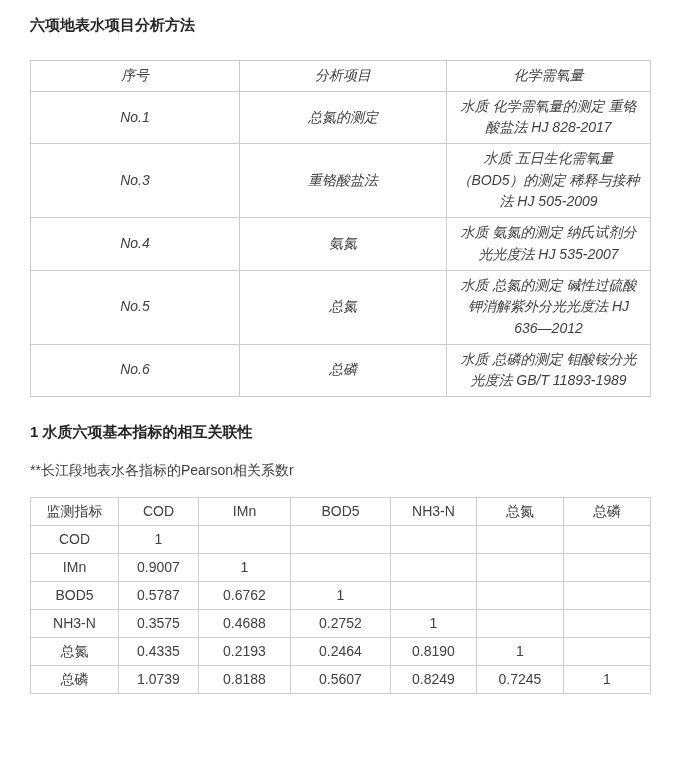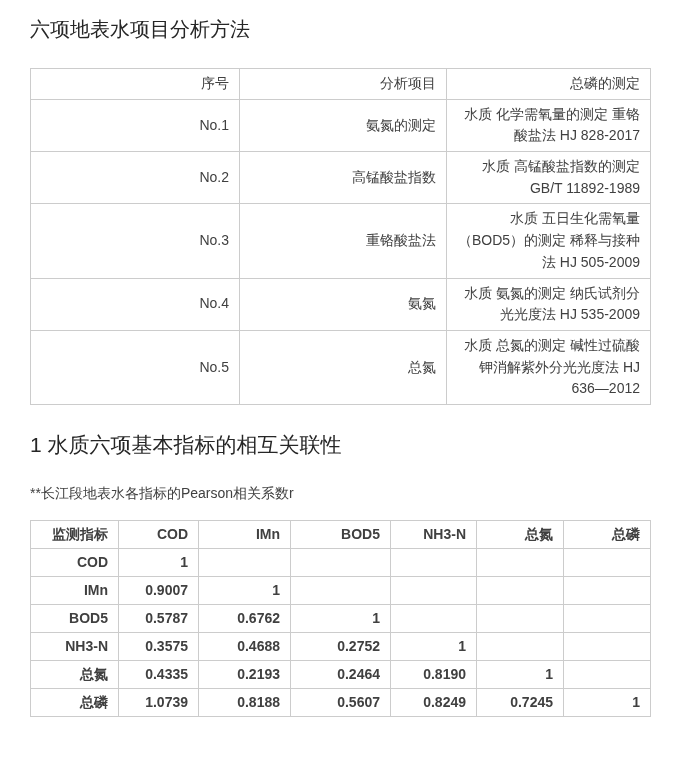--- a/index.html
+++ b/index.html
@@ -7,105 +7,106 @@
     width: 680px;
     background: #ffffff;
     font-family: "Liberation Sans", "DejaVu Sans", sans-serif;
   }
   body {
     padding: 14px 30px 20px 30px;
     color: #404040;
     font-size: 14px;
   }
   .doc-title {
-    font-size: 20px;
-    font-weight: normal;
+    font-size: 15px;
+    font-weight: bold;
     color: #262626;
     margin-top: 2px;
   }
   table {
     border-collapse: collapse;
     table-layout: fixed;
     width: 620px;
   }
   .methods-table { margin-top: 25px; }
   .methods-table th, .methods-table td {
     border: 1px solid #cccccc;
     padding: 4px 10px;
     line-height: 1.55;
     vertical-align: middle;
-    text-align: right;
+    text-align: center;
     font-weight: normal;
     color: #404040;
     word-break: break-word;
+    font-style: italic;
   }
   .section-heading {
-    font-size: 21px;
-    font-weight: normal;
+    font-size: 15px;
+    font-weight: bold;
     color: #262626;
     margin-top: 26px;
   }
   .table-caption {
-    margin-top: 26px;
+    margin-top: 20px;
     color: #404040;
   }
   .corr-table { margin-top: 17px; }
   .corr-table th, .corr-table td {
     border: 1px solid #cccccc;
     padding: 3px 10px;
     line-height: 1.5;
     vertical-align: middle;
-    text-align: right;
-    font-weight: bold;
+    text-align: center;
+    font-weight: normal;
     color: #404040;
     overflow: hidden;
     white-space: nowrap;
   }
 </style>
 </head>
 <body>
 
 <div class="doc-title">六项地表水项目分析方法</div>
 
 <table class="methods-table">
   <colgroup>
     <col style="width:209px">
       <col style="width:207px">
       <col style="width:204px">
   </colgroup>
   <tbody>
       <tr>
     <th>序号</th>
     <th>分析项目</th>
-    <th>总磷的测定</th>
+    <th>化学需氧量</th>
   </tr>
   <tr>
     <td>No.1</td>
-    <td>氨氮的测定</td>
+    <td>总氮的测定</td>
     <td>水质 化学需氧量的测定 重铬酸盐法 HJ 828-2017</td>
-  </tr>
-  <tr>
-    <td>No.2</td>
-    <td>高锰酸盐指数</td>
-    <td>水质 高锰酸盐指数的测定 GB/T 11892-1989</td>
   </tr>
   <tr>
     <td>No.3</td>
     <td>重铬酸盐法</td>
     <td>水质 五日生化需氧量（BOD5）的测定 稀释与接种法 HJ 505-2009</td>
   </tr>
   <tr>
     <td>No.4</td>
     <td>氨氮</td>
-    <td>水质 氨氮的测定 纳氏试剂分光光度法 HJ 535-2009</td>
+    <td>水质 氨氮的测定 纳氏试剂分光光度法 HJ 535-2007</td>
   </tr>
   <tr>
     <td>No.5</td>
     <td>总氮</td>
     <td>水质 总氮的测定 碱性过硫酸钾消解紫外分光光度法 HJ 636—2012</td>
+  </tr>
+  <tr>
+    <td>No.6</td>
+    <td>总磷</td>
+    <td>水质 总磷的测定 钼酸铵分光光度法 GB/T 11893-1989</td>
   </tr>
 </tbody>
   </table>
 
 <div class="section-heading">1 水质六项基本指标的相互关联性</div>
 
 <div class="table-caption">**长江段地表水各指标的Pearson相关系数r</div>
 
 <table class="corr-table">
   <colgroup>

